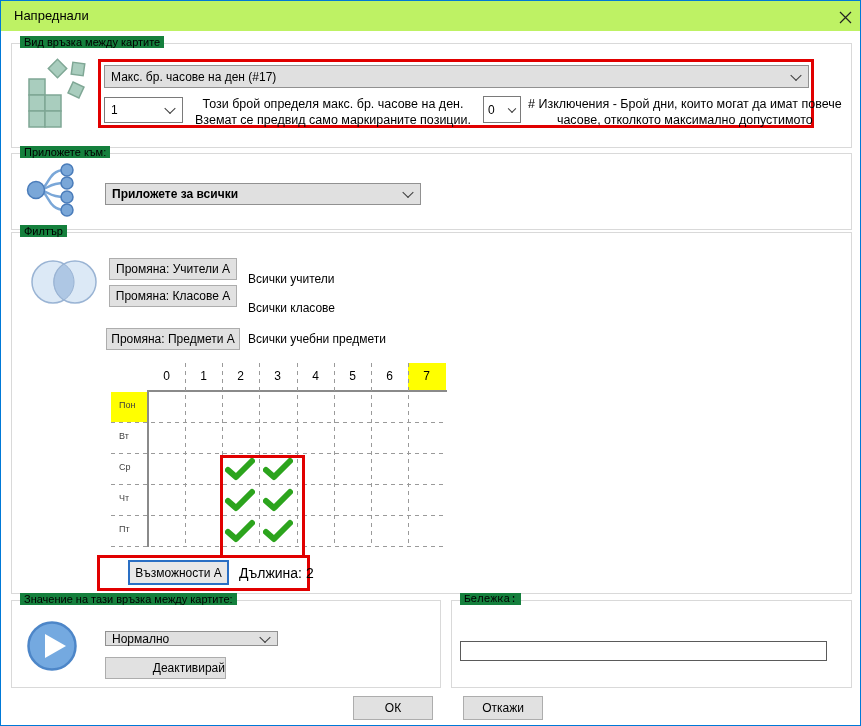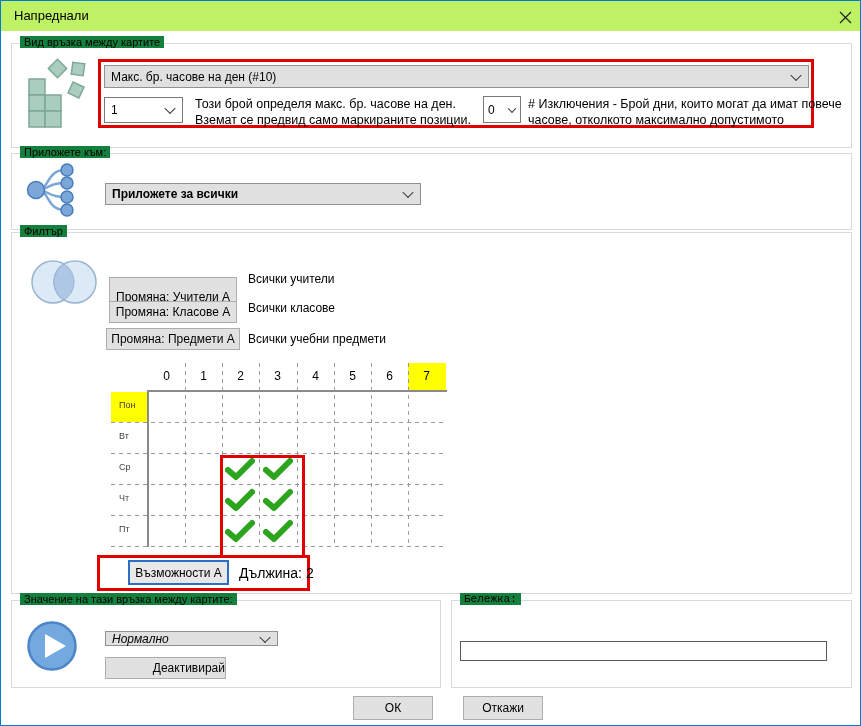--- a/index.html
+++ b/index.html
@@ -13,21 +13,21 @@
   .title { position:absolute; left:13px; top:7px; font-size:13px; }
   .closebtn { position:absolute; left:834px; top:6px; width:20px; height:20px; display:flex; align-items:center; justify-content:center; }
   .group { position:absolute; border:1px solid #d9d9d9; }
   .group-label { position:absolute; top:-8px; left:8px; background:#15803d; padding:0 4px; font-size:11px; white-space:nowrap; }
   .combo { position:absolute; background:#e0e0e0; border:1px solid #919191; display:flex; align-items:center; padding:0 6px; font-size:12px; box-sizing:border-box; }
   .combo.white { background:#fff; border:1px solid #7a7a7a; }
   .chev { position:absolute; right:8px; top:50%; width:7px; height:7px; border-right:1.5px solid #3c3c3c; border-bottom:1.5px solid #3c3c3c; transform:translateY(-70%) rotate(45deg); }
   .btn { position:absolute; background:#e1e1e1; border:1px solid #adadad; display:flex; align-items:center; justify-content:center; font-size:12px; box-sizing:border-box; }
   .btn.focus { border:2px solid #2a6fc4; background:#e8e8e8; }
   .redbox { position:absolute; border:3px solid #e10000; box-sizing:border-box; pointer-events:none; }
-  .helptext { position:absolute; line-height:16px; font-size:12.5px; white-space:nowrap; }
+  .helptext { position:absolute; line-height:16px; font-size:12.5px; white-space:nowrap;text-align:center; }
   .ycell { position:absolute; background:#ffff00; }
   .colnum { position:absolute; width:37px; text-align:center; font-size:12px; top:368px; }
   .daylbl { position:absolute; font-size:9px; color:#3f3f3f; }
   .solid-h { position:absolute; height:2px; background:#8a8a8a; }
   .solid-v { position:absolute; width:2px; background:#8a8a8a; }
   .dash-v { position:absolute; width:1px; background:repeating-linear-gradient(to bottom,#9a9a9a 0 4px,transparent 4px 8px); }
   .dash-h { position:absolute; height:1px; background:repeating-linear-gradient(to right,#9a9a9a 0 4px,transparent 4px 8px); }
   .check { position:absolute; width:30px; height:24px; }
   .noteinput { position:absolute; border:1px solid #5a5a5a; height:20px; box-sizing:border-box; font-size:12px; padding:0 4px; font-family:"Liberation Sans","DejaVu Sans",sans-serif; }
 </style>
@@ -56,21 +56,21 @@
       <rect x="4" y="53" width="16" height="16"></rect>
       <rect x="20" y="53" width="16" height="16"></rect>
       <rect x="26" y="4" width="13" height="13" transform="rotate(45 32.5 10.5)"></rect>
       <rect x="47" y="5" width="12" height="12" transform="rotate(8 53 11)"></rect>
       <rect x="45" y="26" width="12" height="12" transform="rotate(25 51 32)"></rect>
     </g>
   </svg>
   <div class="redbox" style="left:97px;top:58px;width:716px;height:69px;"></div>
 
   <div class="combo" style="left:103px;top:64px;width:705px;height:23px;">
-    <span>Макс. бр. часове на ден (#10)</span>
+    <span>Макс. бр. часове на ден (#17)</span>
     <span class="chev"></span>
   </div>
 
   <div class="combo white" style="left:103px;top:96px;width:79px;height:26px;">
     <span>1</span>
     <span class="chev"></span>
   </div>
   <div class="helptext" style="left:194px;top:95px;">
     <div>Този брой определя макс. бр. часове на ден.</div>
     <div>Вземат се предвид само маркираните позиции.</div>
@@ -110,26 +110,26 @@
 
   <div class="group" style="left:10px;top:231px;width:839px;height:360px;">
     <span class="group-label">Филтър</span>
   </div>
   <svg class="abs" style="left:27px;top:257px;" width="72" height="48" viewBox="0 0 72 48">
     <circle cx="25" cy="24" r="21" fill="#dce9f6" stroke="#9ab4d4" stroke-width="1.5"></circle>
     <circle cx="47" cy="24" r="21" fill="#dce9f6" stroke="#9ab4d4" stroke-width="1.5"></circle>
     <path d="M36 6.1 A21 21 0 0 1 36 41.9 A21 21 0 0 1 36 6.1 Z" fill="#aec7e4" stroke="#9ab4d4" stroke-width="1"></path>
   </svg>
 
-  <div class="btn" style="left:108px;top:276px;width:128px;height:40px;">
+  <div class="btn" style="left:108px;top:257px;width:128px;height:22px;">
     <span>Промяна: Учители А</span>
   </div>
   <span class="abs" style="left:247px;top:271px;">Всички учители</span>
 
-  <div class="btn" style="left:108px;top:300px;width:128px;height:22px;align-items:center;">
+  <div class="btn" style="left:108px;top:284px;width:128px;height:22px;align-items:center;">
     <span>Промяна: Класове А</span>
   </div>
   <span class="abs" style="left:247px;top:300px;">Всички класове</span>
 
   <div class="btn" style="left:105px;top:327px;width:134px;height:22px;">
     <span>Промяна: Предмети А</span>
   </div>
   <span class="abs" style="left:247px;top:331px;">Всички учебни предмети</span>
 
   <div class="abs" style="left:110px;top:360px;width:340px;height:188px;">
@@ -197,21 +197,21 @@
   </div>
   <span class="abs" style="left:238px;top:564px;font-size:14px;">Дължина: 2</span>
 
   <div class="group" style="left:10px;top:599px;width:428px;height:86px;">
     <span class="group-label">Значение на тази връзка между картите:</span>
   </div>
   <svg class="abs" style="left:25px;top:619px;" width="52" height="52" viewBox="0 0 52 52">
     <circle cx="26" cy="26" r="23.5" fill="#74a9e0" stroke="#4d86c8" stroke-width="2.5"></circle>
     <path d="M19 14 L40 26 L19 38 Z" fill="#ffffff"></path>
   </svg>
-  <div class="combo" style="left:104px;top:630px;width:173px;height:15px;font-style:italic;">
+  <div class="combo" style="left:104px;top:630px;width:173px;height:15px;">
     <span>Нормално</span>
     <span class="chev"></span>
   </div>
   <div class="btn" style="left:104px;top:656px;width:121px;height:22px;justify-content:flex-end;">
     <span>Деактивирай</span>
   </div>
 
   <div class="group" style="left:450px;top:599px;width:399px;height:86px;font-family:Liberation Mono, monospace;">
     <span class="group-label">Бележка:</span>
   </div>

